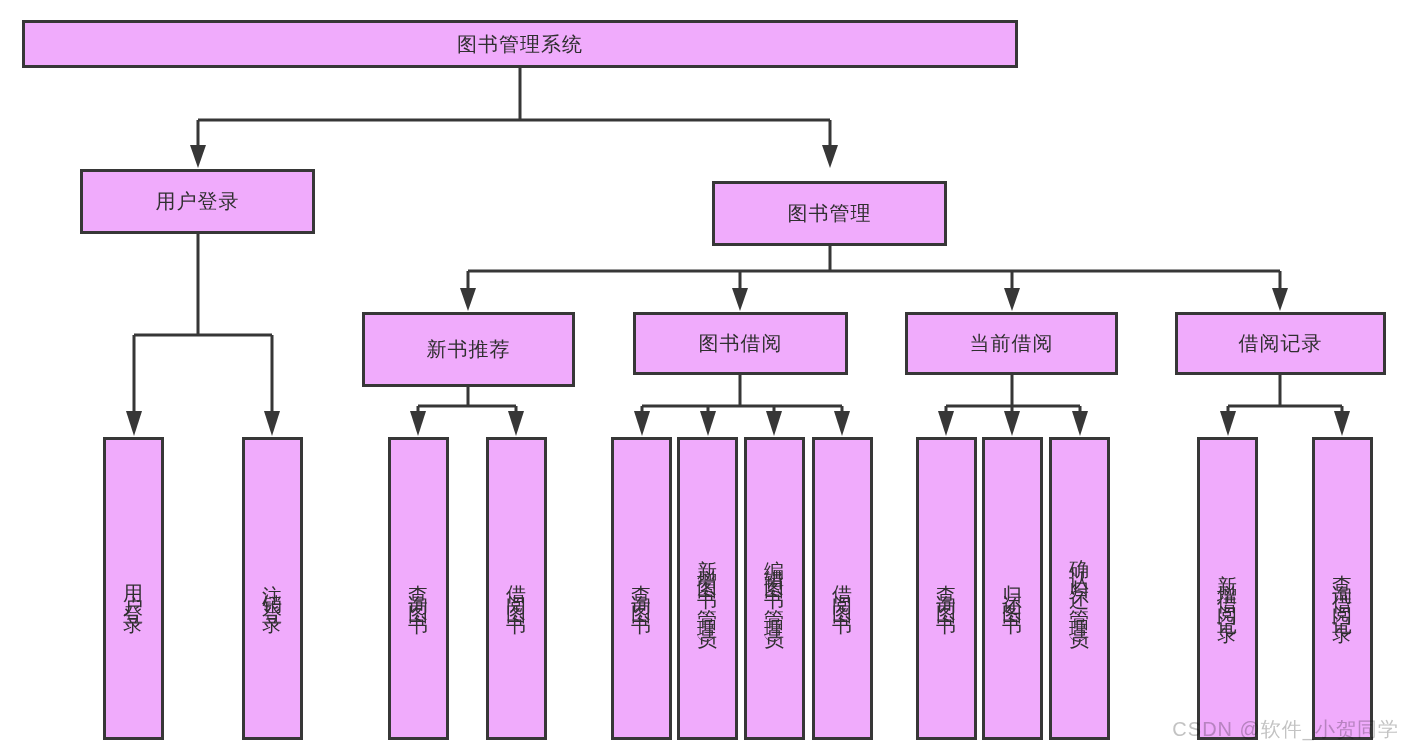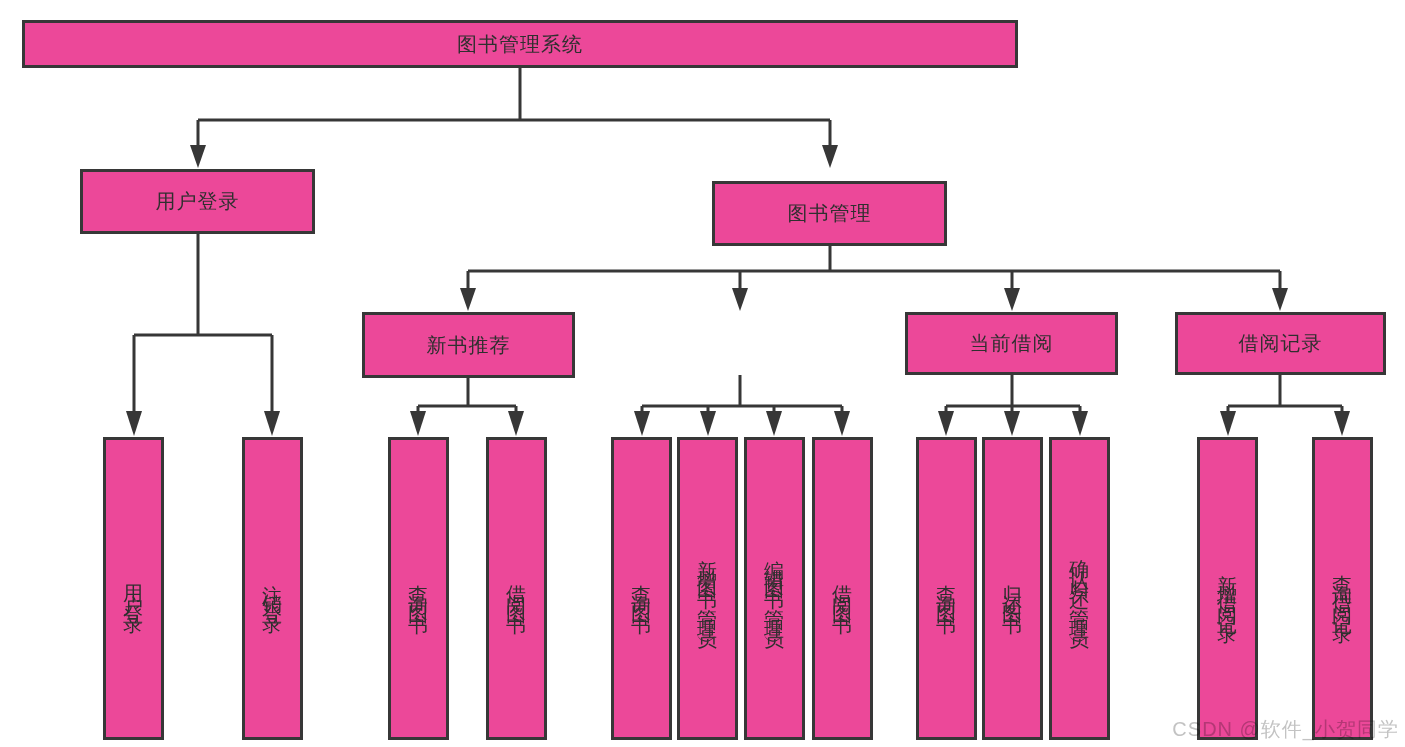--- a/index.html
+++ b/index.html
@@ -16,21 +16,21 @@
     background:var(--background);
     overflow:hidden;
   }
   .connectors{position:absolute;left:0;top:0;width:1405px;height:747px;}
   .c-line{stroke:var(--line);stroke-width:3;fill:none;}
   .c-arrow{fill:var(--line);stroke:none;}
   .box{
     position:absolute;
     box-sizing:border-box;
     border:3px solid var(--line);
-    background:#ec4899;
+    background:#f0abfc;
     display:flex;
     align-items:center;
     justify-content:center;
     color:var(--text);
     font-size:20px;
     letter-spacing:1px;
   }
   .leaf span{
     writing-mode:vertical-rl;
     letter-spacing:10px;
@@ -86,21 +86,22 @@
     <polygon class="c-arrow" points="1080,436 1072,411 1088,411"></polygon>
     <polygon class="c-arrow" points="1228,436 1220,411 1236,411"></polygon>
     <polygon class="c-arrow" points="1342,436 1334,411 1350,411"></polygon>
   </svg>
 
   <div class="box" style="left:22px;top:20px;width:996px;height:48px;">图书管理系统</div>
 
   <div class="box" style="left:80px;top:169px;width:235px;height:65px;">用户登录</div>
   <div class="box" style="left:712px;top:169px;width:235px;height:65px;margin-top:12px;">图书管理</div>
 
-  <div class="box" style="left:362px;top:312px;width:213px;height:66px;">新书推荐</div>
+  <div class="box" style="left:362px;top:312px;width:213px;height:75px;">新书推荐</div>
+  <div class="box" style="left:633px;top:312px;width:215px;height:63px;">图书借阅</div>
   <div class="box" style="left:905px;top:312px;width:213px;height:63px;">当前借阅</div>
   <div class="box" style="left:1175px;top:312px;width:211px;height:63px;">借阅记录</div>
 
   <div class="box leaf" style="left:103px;top:437px;width:61px;height:303px;">
     <span>用户登录</span>
     </div>
   <div class="box leaf" style="left:242px;top:437px;width:61px;height:303px;">
     <span>注销登录</span>
     </div>
 

